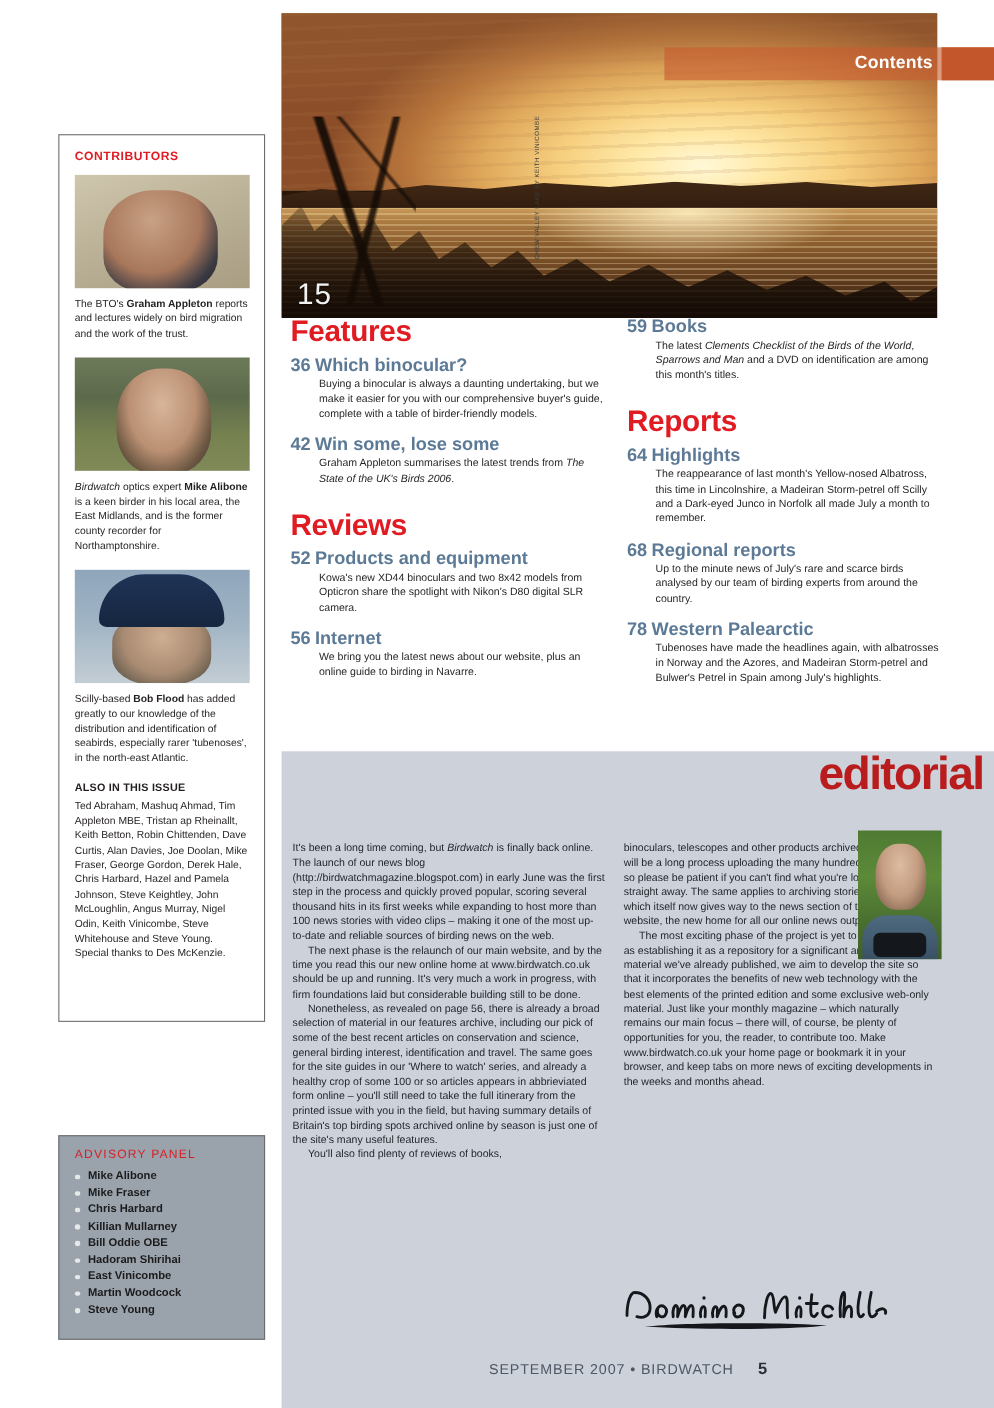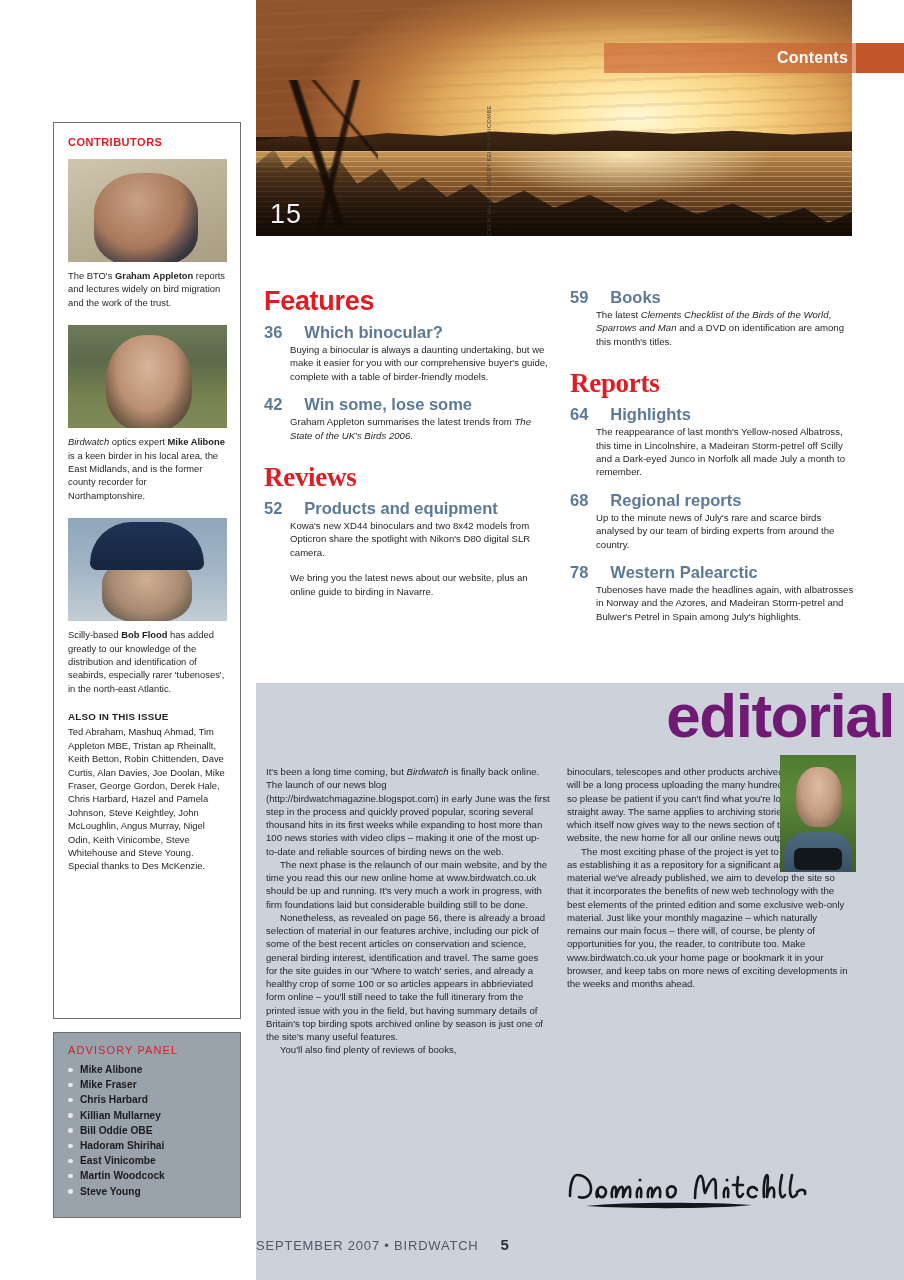--- a/index.html
+++ b/index.html
@@ -8,21 +8,21 @@
     background:#ffffff;
     font-family:"Liberation Sans", sans-serif;
     position:relative;
     overflow:hidden;
     -webkit-font-smoothing:antialiased;
   }
   .page{position:absolute;left:0;top:0;width:904px;height:1280px;}
 
   
   .hero{
-    position:absolute;left:256px;top:0;width:596px;height:236px;
+    position:absolute;left:256px;top:12px;width:596px;height:277px;
     overflow:hidden;
     background:#2a1708;
   }
   .hero-sky{
     position:absolute;left:0;top:0;width:100%;height:58%;
     background:
       radial-gradient(ellipse 340px 150px at 64% 86%, #fff8d8 0%, #ffe9a8 18%, #f6cf7e 38%, #e0a95c 58%, #b9763c 78%, #8c4e29 100%),
       linear-gradient(180deg,#d9b27a 0%,#e8c78c 26%,#f3dca1 50%,#f7e3ad 70%,#e8bb74 100%);
   }
   .hero-sky:after{
@@ -88,21 +88,21 @@
     transform-origin:0 0;
     font-size:5.6px;letter-spacing:.45px;color:#3c3c3c;
     white-space:nowrap;
   }
   .photo-credit-wrap{
     position:absolute;left:243px;top:118px;width:14px;height:170px;
   }
 
   
   .contributors-box{
-    position:absolute;left:53px;top:122px;width:188px;height:897px;
+    position:absolute;left:53px;top:122px;width:188px;height:807px;
     background:#ffffff;border:1px solid #6d6d6d;box-sizing:border-box;
   }
   .contributors-inner{padding:13px 14px 10px 14px;}
   .sb-heading{
     color:#e01b22;font-size:11px;font-weight:bold;letter-spacing:.5px;
     margin:0 0 11px 0;
   }
   .contrib-photo{
     width:159px;height:103px;margin:0 0 7px 0;overflow:hidden;position:relative;
   }
@@ -155,39 +155,39 @@
   }
 
   
   .toc{position:absolute;left:256px;top:288px;width:600px;}
   .toc-col{position:absolute;top:0;width:285px;}
   .toc-col.left{left:8px;}
   .toc-col.right{left:314px;}
   .sec-title{
     color:#e01b22;font-size:27px;font-weight:bold;margin:0 0 8px 0;letter-spacing:-.3px;line-height:1;
   }
-  .sec-title.gap{margin-top:22px;font-family:Liberation Serif, serif;}
+  .sec-title.gap{margin-top:22px;}
   .toc-item{margin:0 0 12px 0;}
   .toc-head{
     color:#5c7a96;font-size:16.5px;font-weight:bold;margin:0 0 1px 0;line-height:19px;
   }
-  .toc-head .num{margin-right:22px;}
+  .toc-head .num{margin-right:4px;}
   .toc-desc{
     font-size:9.6px;line-height:13.4px;color:#231f20;margin:0 0 0 26px;
   }
   .toc-desc i{font-style:italic;}
 
   
   .editorial{
     position:absolute;left:256px;top:683px;width:648px;height:597px;
     background:#ccd1da;
   }
   .edit-wordmark{
     position:absolute;right:10px;top:-6px;
-    font-size:62px;font-weight:bold;color:#701a75;letter-spacing:-1.5px;line-height:1.25;
+    font-size:42px;font-weight:bold;color:#b91c1c;letter-spacing:-1.5px;line-height:1.25;
   }
   .ed-col{position:absolute;top:82px;width:284px;font-size:9.6px;line-height:13.25px;color:#1f2328;text-align:left;}
   .ed-col p{margin:0;text-indent:0;}
   .ed-col p + p{text-indent:14px;}
   .ed-col i{font-style:italic;}
   .ed-col.left{left:10px;}
   .ed-col.right{left:311px;width:284px;}
   .ed-photo{
     position:absolute;left:524px;top:72px;width:76px;height:117px;
     background:linear-gradient(180deg,#4e7a33 0%,#5d8a38 35%,#4a7030 70%,#3d5f28 100%);
@@ -204,21 +204,21 @@
   .ed-photo .binos{
     position:absolute;left:14px;bottom:2px;width:48px;height:22px;border-radius:6px;
     background:#14181c;
   }
   .signature{
     position:absolute;left:564px;top:1166px;width:250px;height:46px;
   }
   .sig-svg{display:block;}
   .footer{
     position:absolute;left:256px;top:1236px;width:648px;
-    text-align:left;padding-right:18px;box-sizing:border-box;
+    text-align:center;padding-right:18px;box-sizing:border-box;
   }
   .footer .issue{
     font-size:13px;letter-spacing:.8px;color:#4e5865;font-weight:normal;
   }
   .footer .pageno{
     font-size:15px;font-weight:bold;color:#2b2f36;margin-left:22px;
   }
 </style>
 </head>
 <body>
@@ -296,20 +296,21 @@
       </div>
 
       <h2 class="sec-title gap">Reviews</h2>
 
       <div class="toc-item">
         <div class="toc-head"><span class="num">52</span><span>Products and equipment</span></div>
         <p class="toc-desc">Kowa's new XD44 binoculars and two 8x42 models from Opticron share the spotlight with Nikon's D80 digital SLR camera.</p>
       </div>
 
       <div class="toc-item">
+        <div class="toc-head"><span class="num">56</span><span>Internet</span></div>
         <p class="toc-desc">We bring you the latest news about our website, plus an online guide to birding in Navarre.</p>
       </div>
     </div>
 
     <div class="toc-col right">
       <div class="toc-item">
         <div class="toc-head"><span class="num">59</span><span>Books</span></div>
         <p class="toc-desc"><span>The latest </span><i>Clements Checklist of the Birds of the World</i><span>, </span><i>Sparrows and Man</i><span> and a DVD on identification are among this month's titles.</span></p>
       </div>
 

